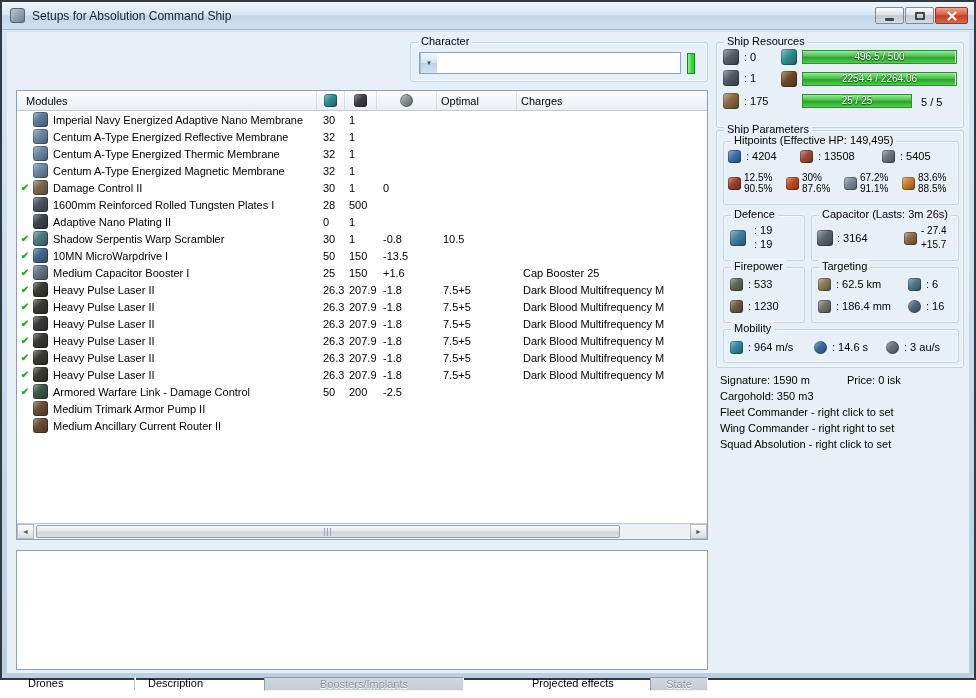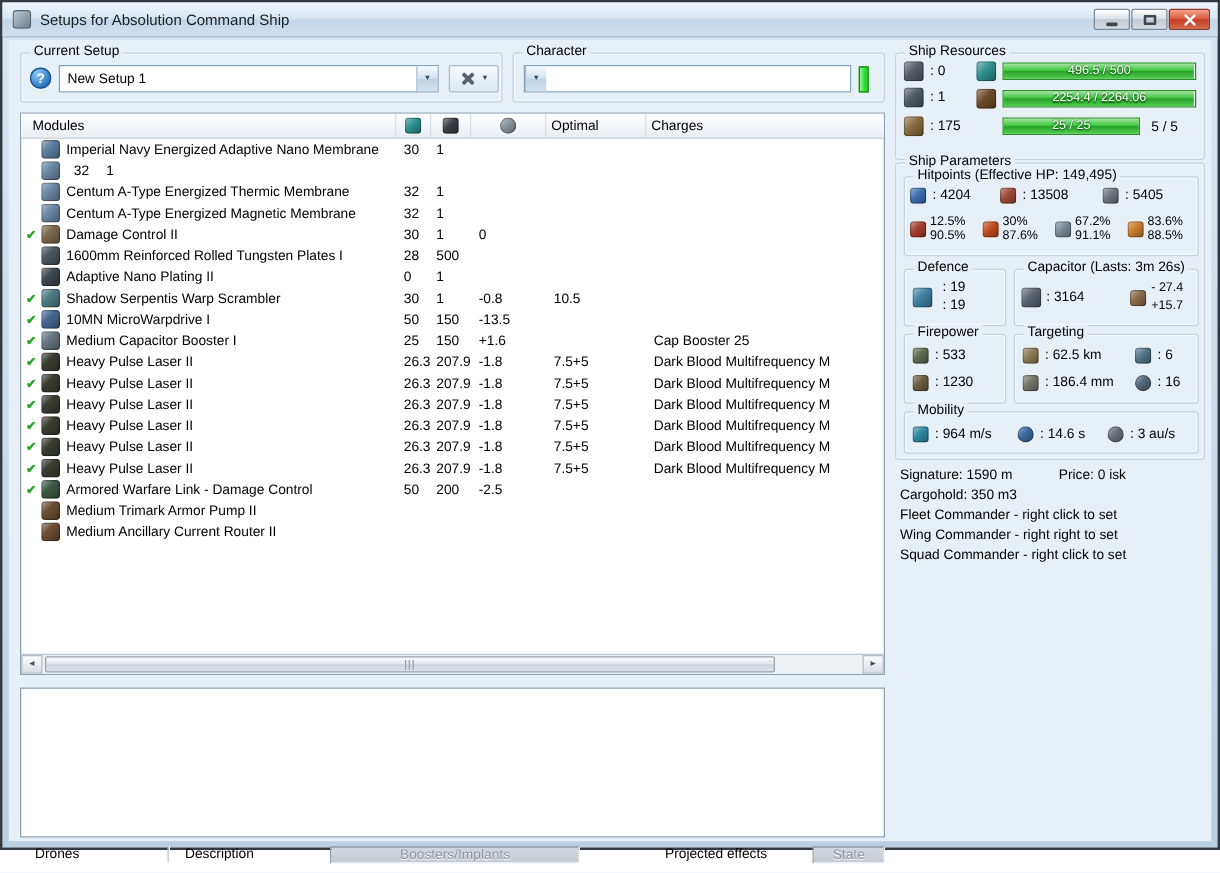--- a/index.html
+++ b/index.html
@@ -106,35 +106,20 @@
         </span>
       <span class="wbtn close">
           <span class="gx a"></span>
           <span class="gx b"></span>
         </span>
     </span>
   </div>
 
   <div class="client">
 
-    <div class="group" style="left:9px;top:10px;width:386px;height:40px">
-      <span class="glabel">Current Setup</span>
-      <span class="helpico">?</span>
-      <div class="combo" style="left:30px;top:9px;width:304px">
-        <span class="ctext">New Setup 1</span>
-        <span class="cbtn">▼</span>
-      </div>
-      <div class="toolbtn" style="left:342px;top:9px">
-        <span class="tool-ico">
-            <span class="tbar a"></span>
-            <span class="tbar b"></span>
-          </span>
-        <span class="tarrow">▼</span>
-      </div>
-    </div>
 
     <div class="group" style="left:403px;top:10px;width:298px;height:40px">
       <span class="glabel">Character</span>
       <div class="combo" style="left:8px;top:9px;width:262px">
         <span class="cbtn">▼</span>
       </div>
       <span class="charind" style="background-color: rgb(46, 216, 46);"></span>
     </div>
 
     <div class="modpanel">
@@ -166,20 +151,21 @@
     <span class="cell c-cpu">30</span>
     <span class="cell c-pg">1</span>
     <span class="cell c-cap"></span>
     <span class="cell c-opt"></span>
     <span class="cell c-chg"></span>
   </div>
 
   <div class="mrow">
     <span class="chk"></span>
     <span class="mico" style="background-color: rgb(109, 138, 168);"></span>
+    <span class="cell c-name">Centum A-Type Energized Reflective Membrane</span>
     <span class="cell c-cpu">32</span>
     <span class="cell c-pg">1</span>
     <span class="cell c-cap"></span>
     <span class="cell c-opt"></span>
     <span class="cell c-chg"></span>
   </div>
 
   <div class="mrow">
     <span class="chk"></span>
     <span class="mico" style="background-color: rgb(109, 138, 168);"></span>
@@ -535,16 +521,16 @@
           <span>: 3 au/s</span>
         </div>
       </div>
     </div>
 
     <span class="ptext" style="left:713px;top:342px">Signature: 1590 m</span>
     <span class="ptext" style="left:840px;top:342px">Price: 0 isk</span>
     <span class="ptext" style="left:713px;top:358px">Cargohold: 350 m3</span>
     <span class="ptext" style="left:713px;top:374px">Fleet Commander - right click to set</span>
     <span class="ptext" style="left:713px;top:390px">Wing Commander - right right to set</span>
-    <span class="ptext" style="left:713px;top:406px">Squad Commander - right click to set</span>
+    <span class="ptext" style="left:713px;top:406px">Squad Absolution - right click to set</span>
 
   </div>
 </div>
 
 </body></html>

